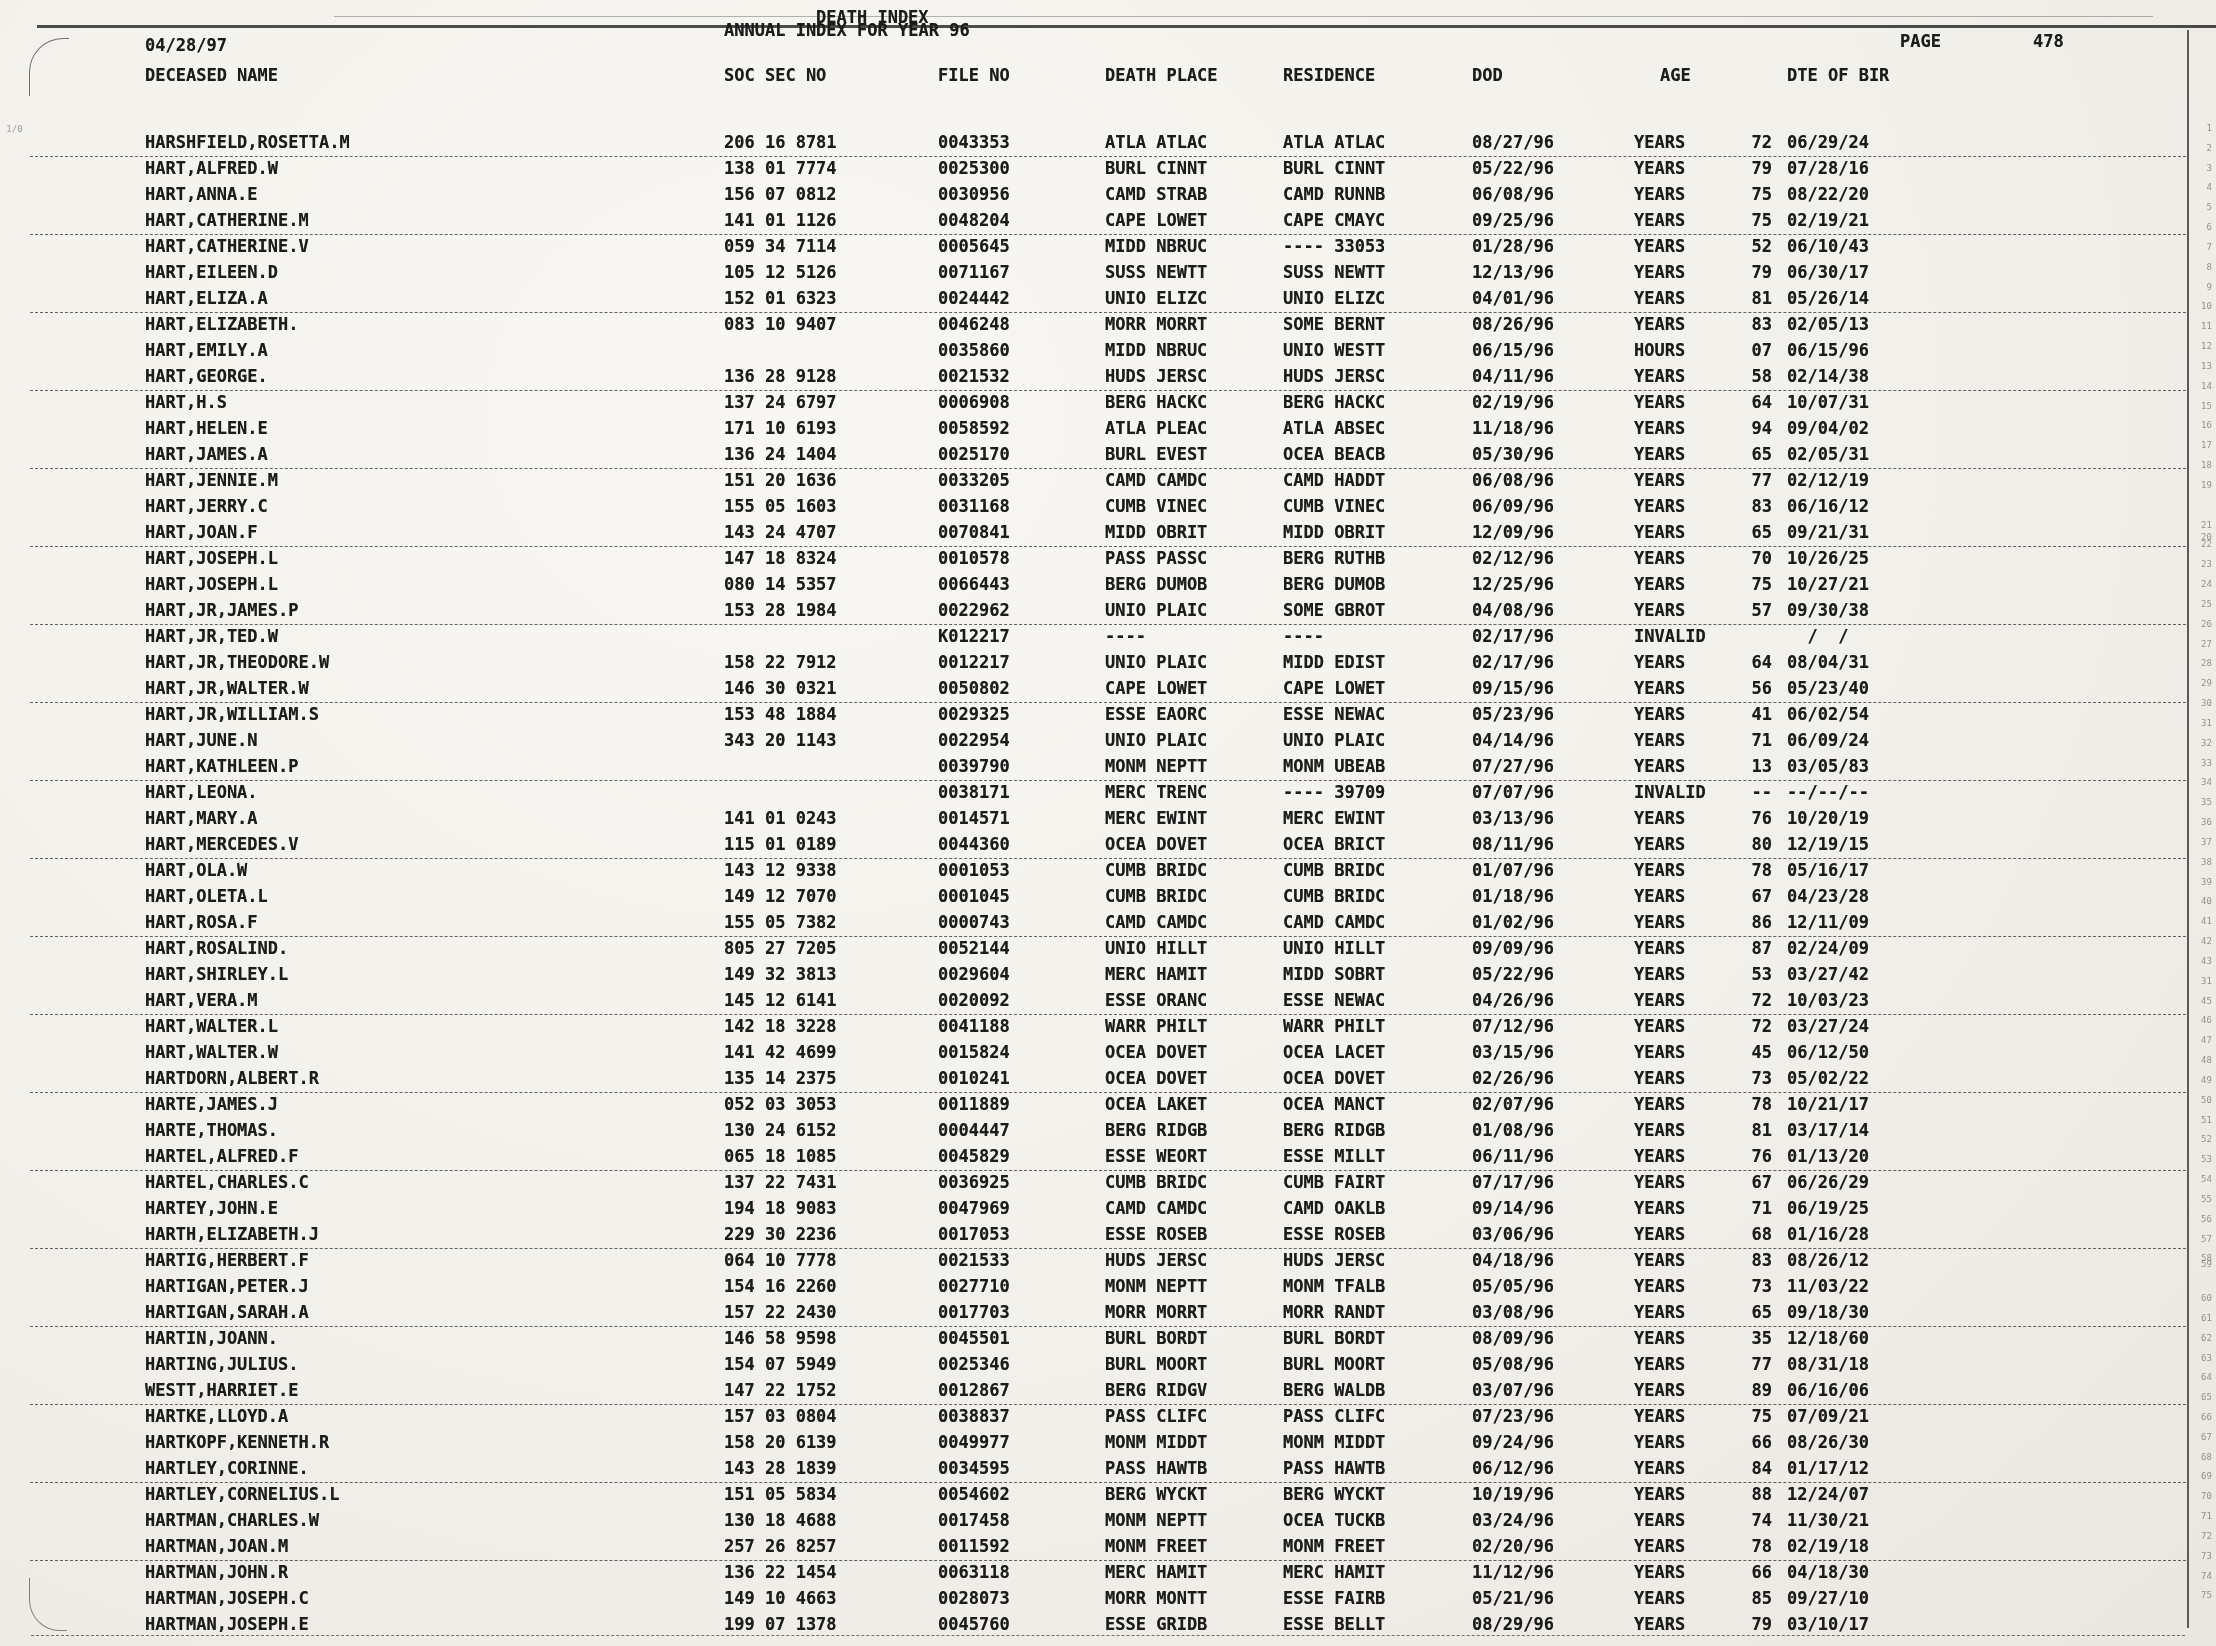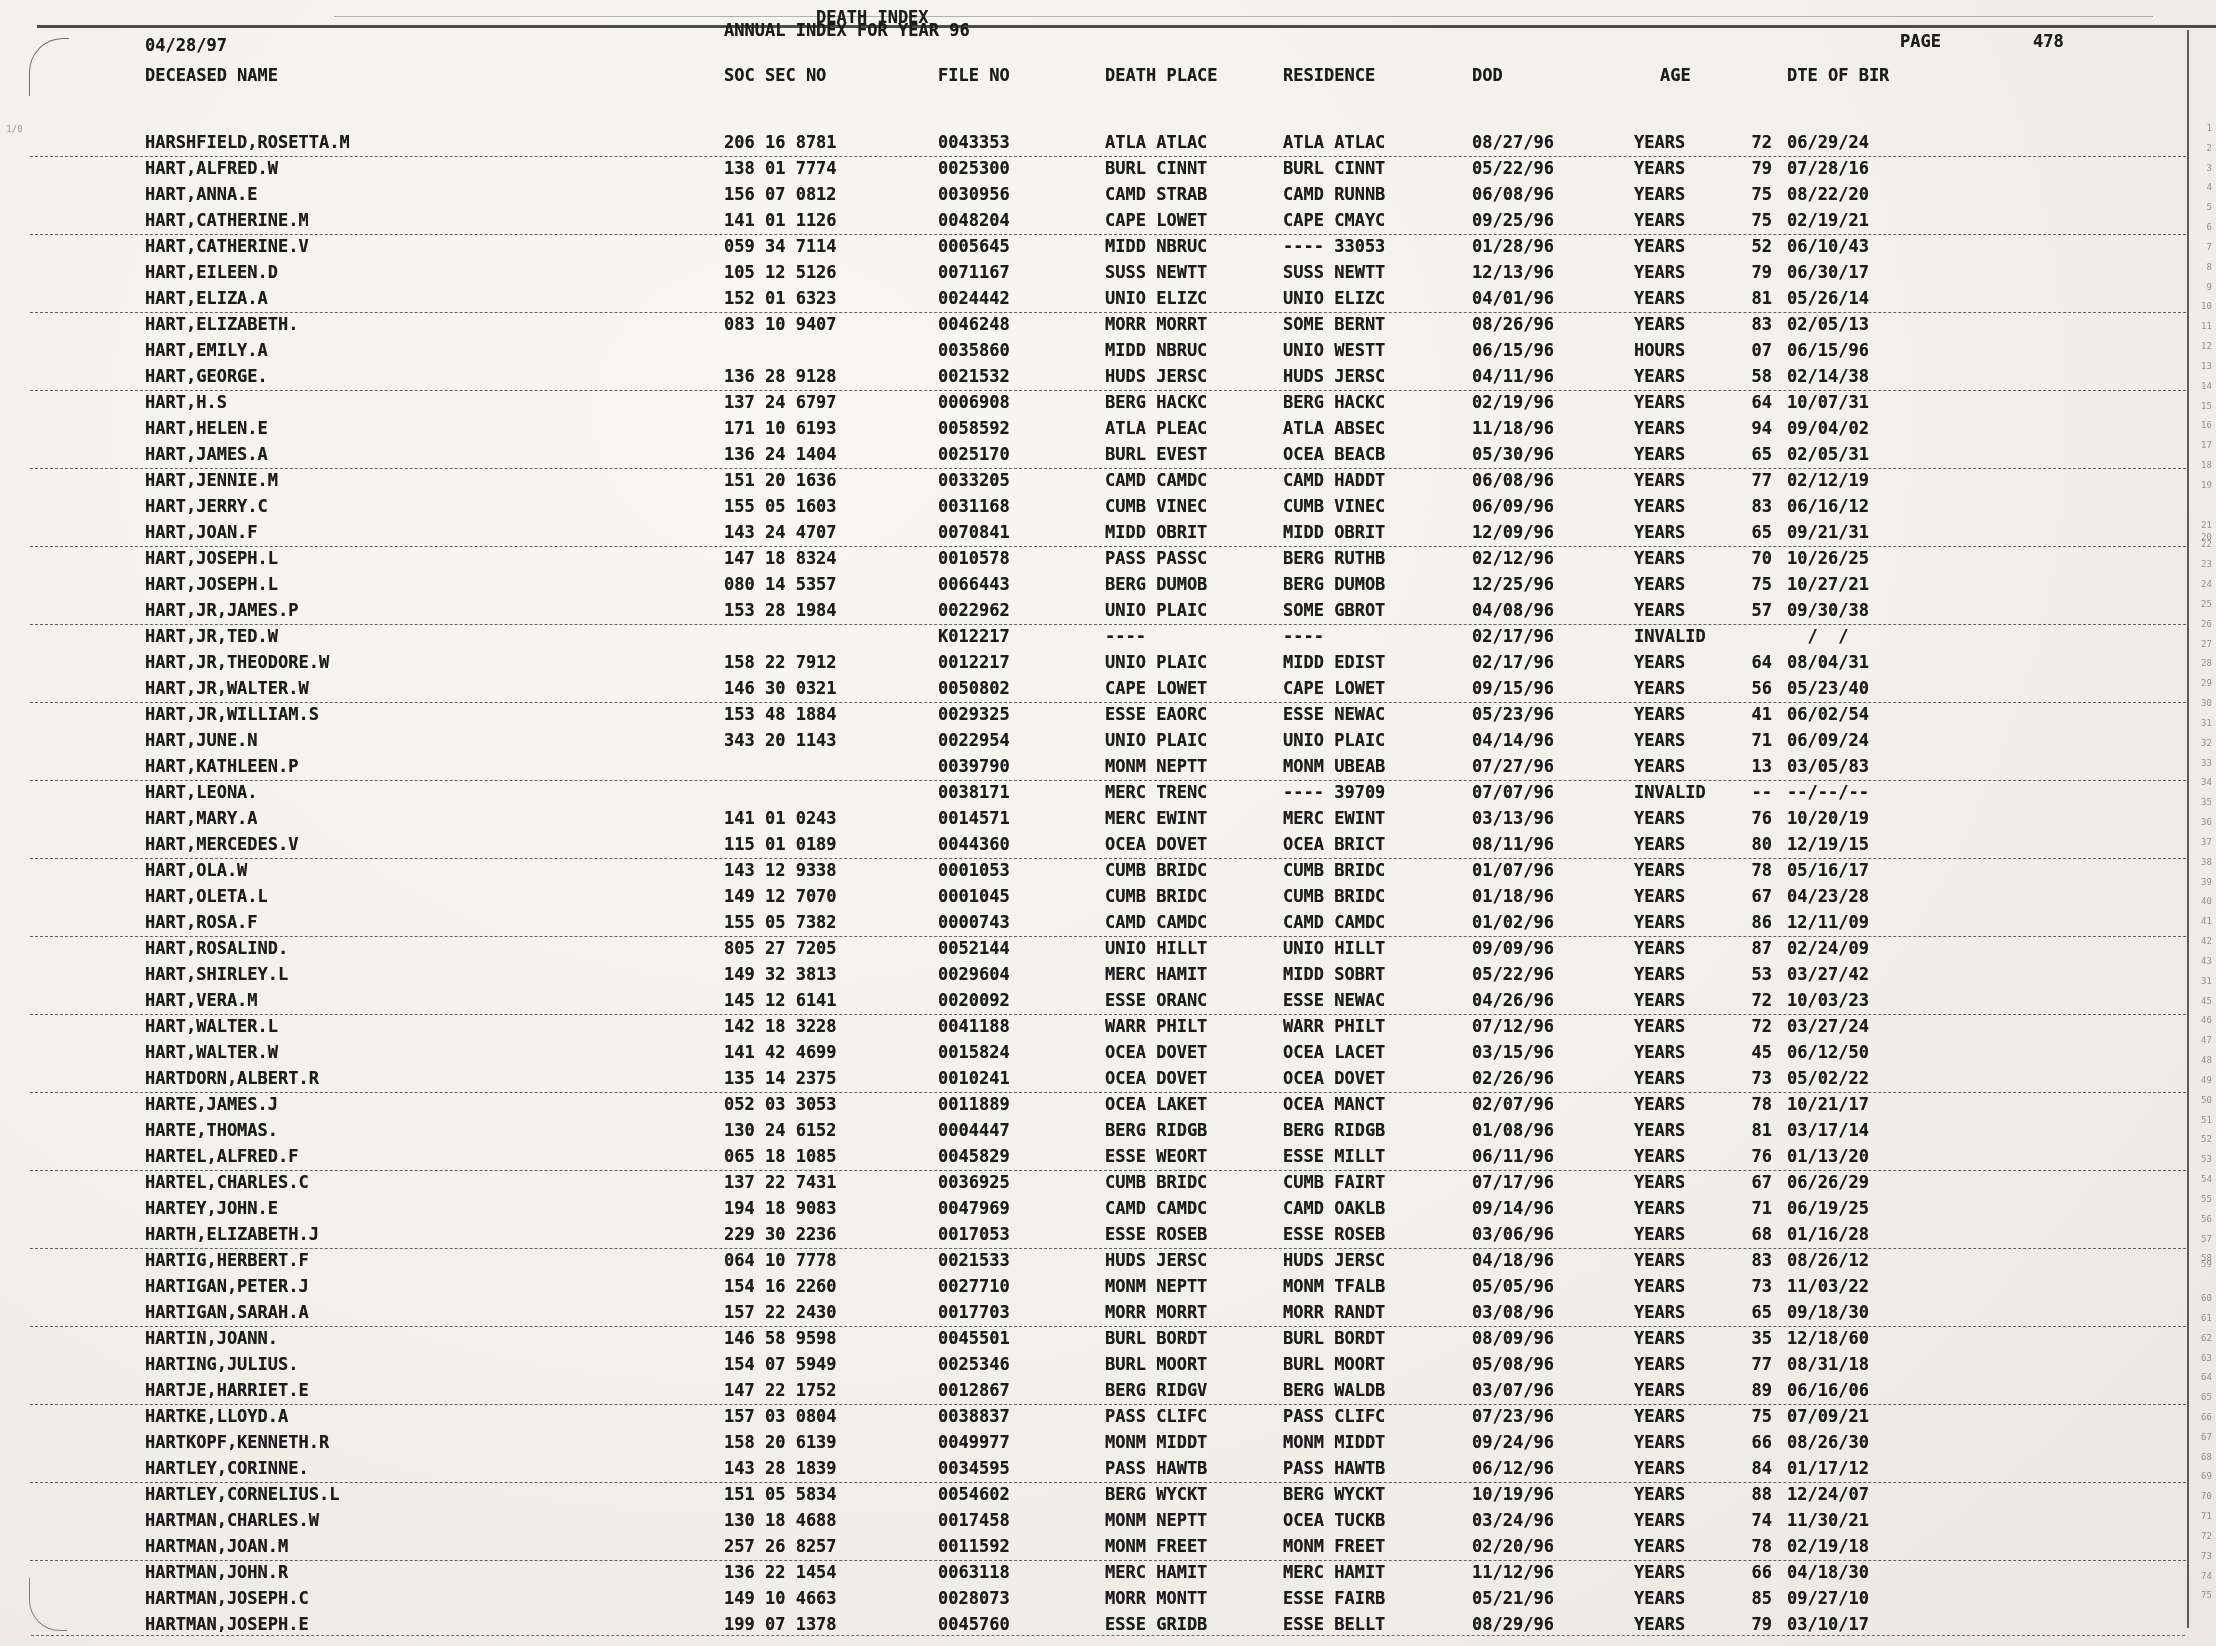--- a/index.html
+++ b/index.html
@@ -606,21 +606,21 @@
         <div class="cell c-ssn">154 07 5949</div>
         <div class="cell c-file">0025346</div>
         <div class="cell c-dp">BURL MOORT</div>
         <div class="cell c-res">BURL MOORT</div>
         <div class="cell c-dod">05/08/96</div>
         <div class="cell c-unit">YEARS</div>
         <div class="cell c-age">77</div>
         <div class="cell c-dob">08/31/18</div>
       </div>
       <div class="row">
-        <div class="cell c-name">HARTJE,HARRIET.E</div>
+        <div class="cell c-name">WESTT,HARRIET.E</div>
         <div class="cell c-ssn">147 22 1752</div>
         <div class="cell c-file">0012867</div>
         <div class="cell c-dp">BERG RIDGV</div>
         <div class="cell c-res">BERG WALDB</div>
         <div class="cell c-dod">03/07/96</div>
         <div class="cell c-unit">YEARS</div>
         <div class="cell c-age">89</div>
         <div class="cell c-dob">06/16/06</div>
       </div>
       <div class="row sep">

